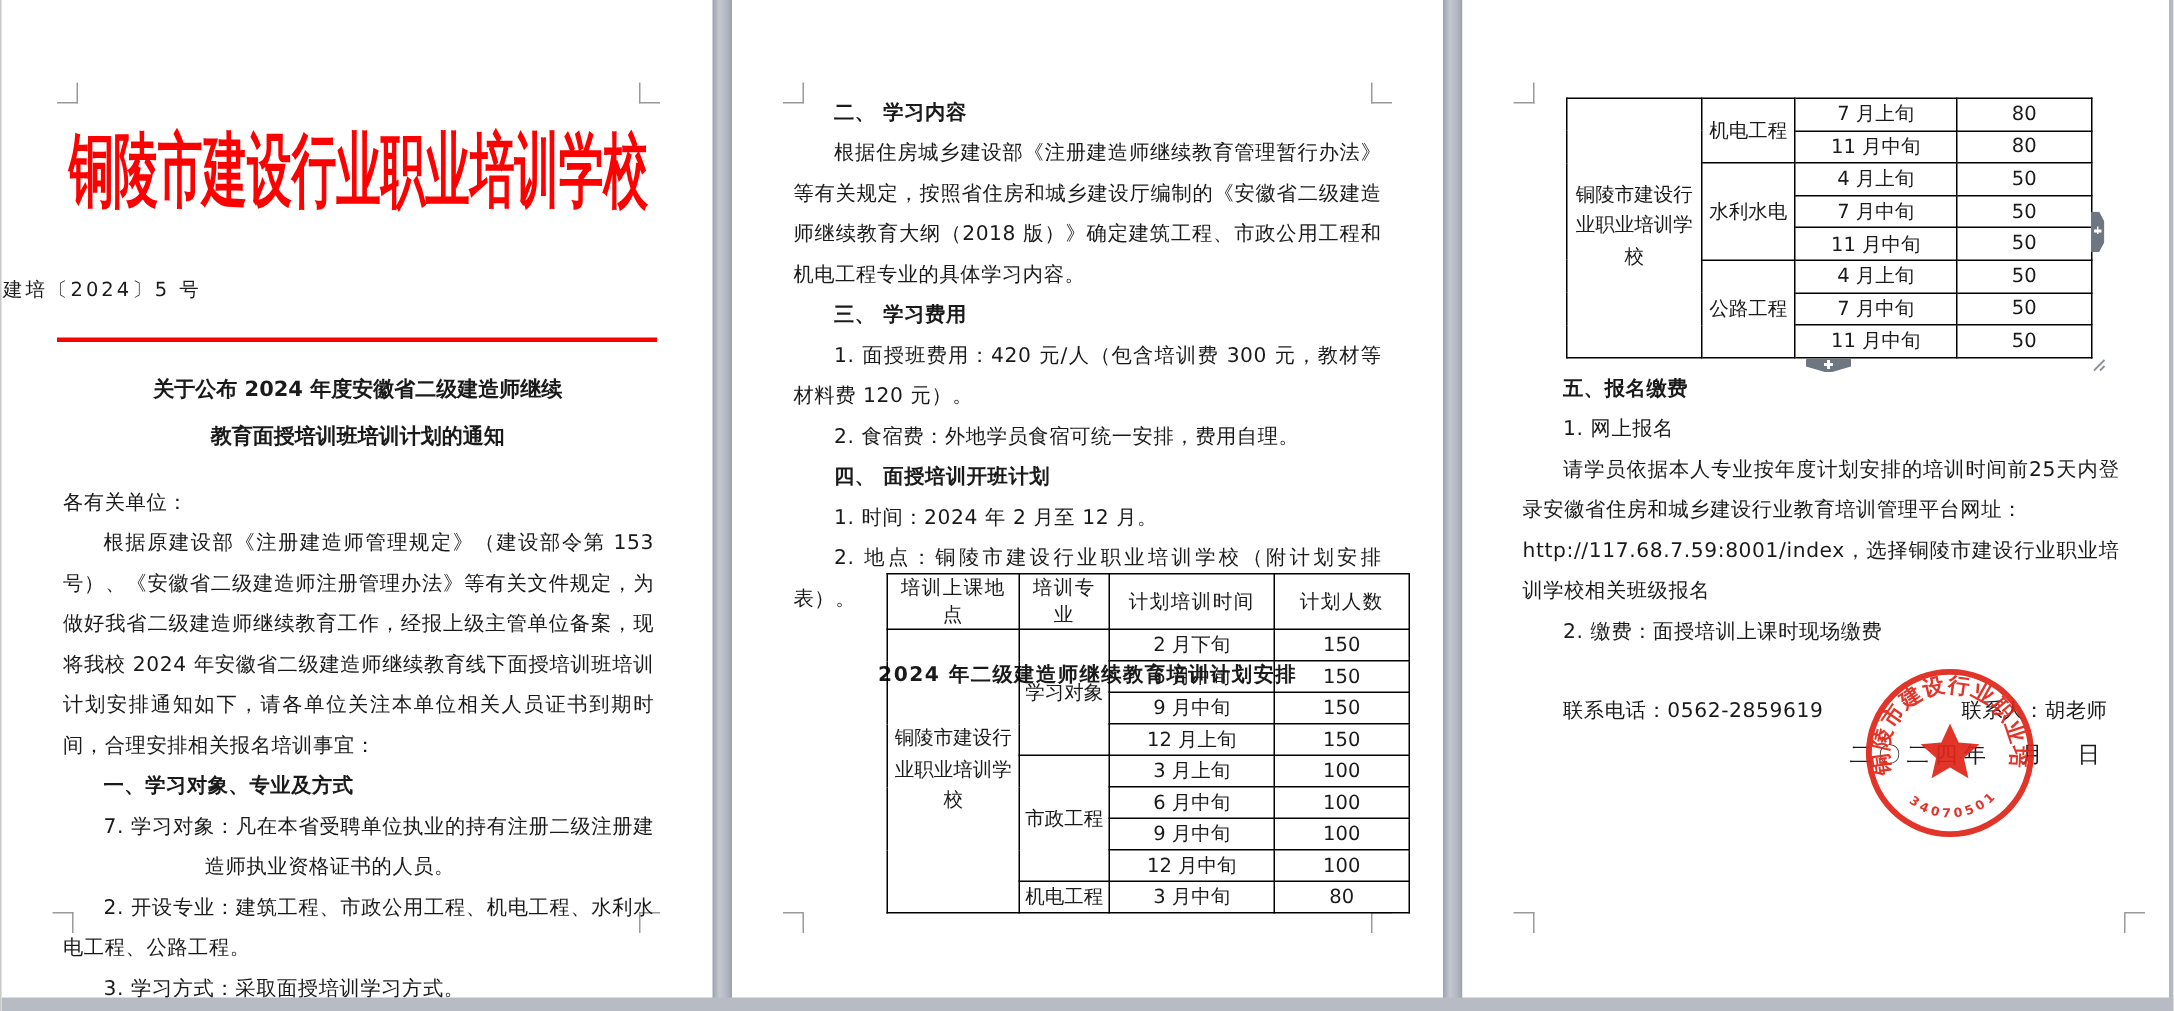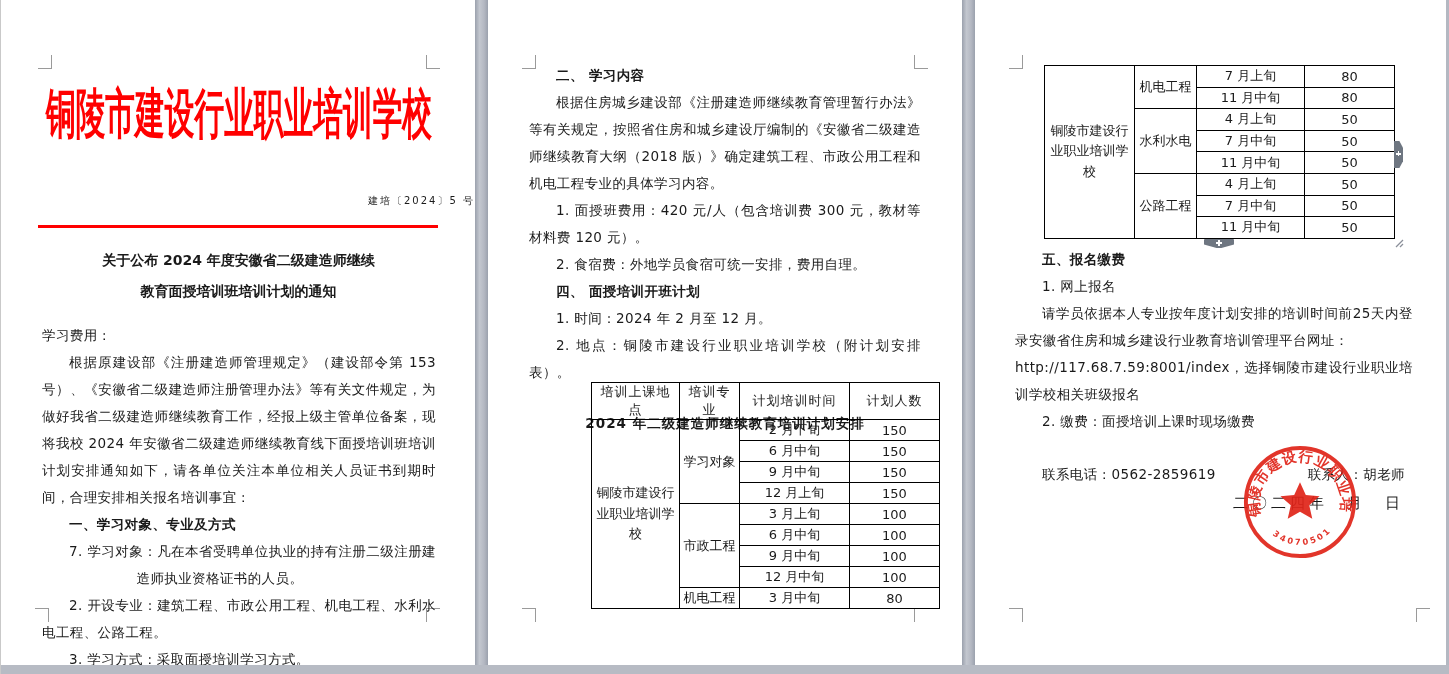--- a/index.html
+++ b/index.html
@@ -24,22 +24,22 @@
   .crop.tr{border-left:1px solid #9a9a9a;border-bottom:1px solid #9a9a9a;}
   .crop.bl{border-right:1px solid #9a9a9a;border-top:1px solid #9a9a9a;}
   .crop.br{border-left:1px solid #9a9a9a;border-top:1px solid #9a9a9a;}
 
   
   .school-title{
     position:absolute;top:78px;left:50%;white-space:nowrap;
     transform:translateX(-50%) scaleX(0.55);transform-origin:center;
     font-size:54px;font-weight:900;color:#ff0000;letter-spacing:0px;
   }
-  .doc-number{position:absolute;top:194px;width:100%;text-align:right;
-    font-size:10px;letter-spacing:2px;}
+  .doc-number{position:absolute;top:184px;width:100%;text-align:left;
+    font-size:13px;letter-spacing:2px;}
   .red-rule{position:absolute;top:225px;left:36px;width:400px;height:3px;background:#ff0000;}
   .doc-title{position:absolute;top:245px;width:100%;text-align:center;
     font-size:14px;font-weight:bold;line-height:31px;}
   .body-block{position:absolute;left:40px;width:394px;font-size:13.5px;
     line-height:27px;text-align:justify;letter-spacing:0.4px;}
   #page1 .body-block{top:322px;}
   .body-block p{margin:0;}
   .indent{text-indent:2em;}
   .hang{padding-left:7em;text-indent:-5em;}
   .sec-head{font-weight:bold;text-indent:2em;}
@@ -92,40 +92,41 @@
     <div class="crop br" style="left:424px;top:608px;"></div>
 
     <div class="school-title">铜陵市建设行业职业培训学校</div>
     <div class="doc-number">建培〔2024〕5 号</div>
     <div class="red-rule"></div>
     <div class="doc-title">
       <div>关于公布 2024 年度安徽省二级建造师继续</div>
       <div>教育面授培训班培训计划的通知</div>
     </div>
     <div class="body-block">
-      <p>学习费用：</p>
+      <p>各有关单位：</p>
       <p class="indent">根据原建设部《注册建造师管理规定》（建设部令第 153 号）、《安徽省二级建造师注册管理办法》等有关文件规定，为做好我省二级建造师继续教育工作，经报上级主管单位备案，现将我校 2024 年安徽省二级建造师继续教育线下面授培训班培训计划安排通知如下，请各单位关注本单位相关人员证书到期时间，合理安排相关报名培训事宜：</p>
       <p class="sec-head">一、学习对象、专业及方式</p>
       <p class="hang">7. 学习对象：凡在本省受聘单位执业的持有注册二级注册建造师执业资格证书的人员。</p>
       <p class="indent">2. 开设专业：建筑工程、市政公用工程、机电工程、水利水电工程、公路工程。</p>
       <p class="indent">3. 学习方式：采取面授培训学习方式。</p>
     </div>
   </div>
 
   <div class="divider" id="divider1"></div>
 
   <div class="page" id="page2">
     <div class="crop tl" style="left:34px;top:55px;"></div>
     <div class="crop tr" style="left:426px;top:55px;"></div>
     <div class="crop bl" style="left:34px;top:608px;"></div>
     <div class="crop br" style="left:426px;top:608px;"></div>
 
     <div class="body-block">
       <p class="sec-head" style="text-indent:2em;">二、 学习内容</p>
       <p class="indent">根据住房城乡建设部《注册建造师继续教育管理暂行办法》等有关规定，按照省住房和城乡建设厅编制的《安徽省二级建造师继续教育大纲（2018 版）》确定建筑工程、市政公用工程和机电工程专业的具体学习内容。</p>
+      <p class="sec-head">三、 学习费用</p>
       <p class="indent">1. 面授班费用：420 元/人（包含培训费 300 元，教材等材料费 120 元）。</p>
       <p class="indent">2. 食宿费：外地学员食宿可统一安排，费用自理。</p>
       <p class="sec-head">四、 面授培训开班计划</p>
       <p class="indent">1. 时间：2024 年 2 月至 12 月。</p>
       <p class="indent">2. 地点：铜陵市建设行业职业培训学校（附计划安排表）。</p>
       <p class="table-title">2024 年二级建造师继续教育培训计划安排</p>
     </div>
 
     <table class="plan" id="p2-table" style="position:absolute;left:72px;top:369px;">
       <colgroup>

